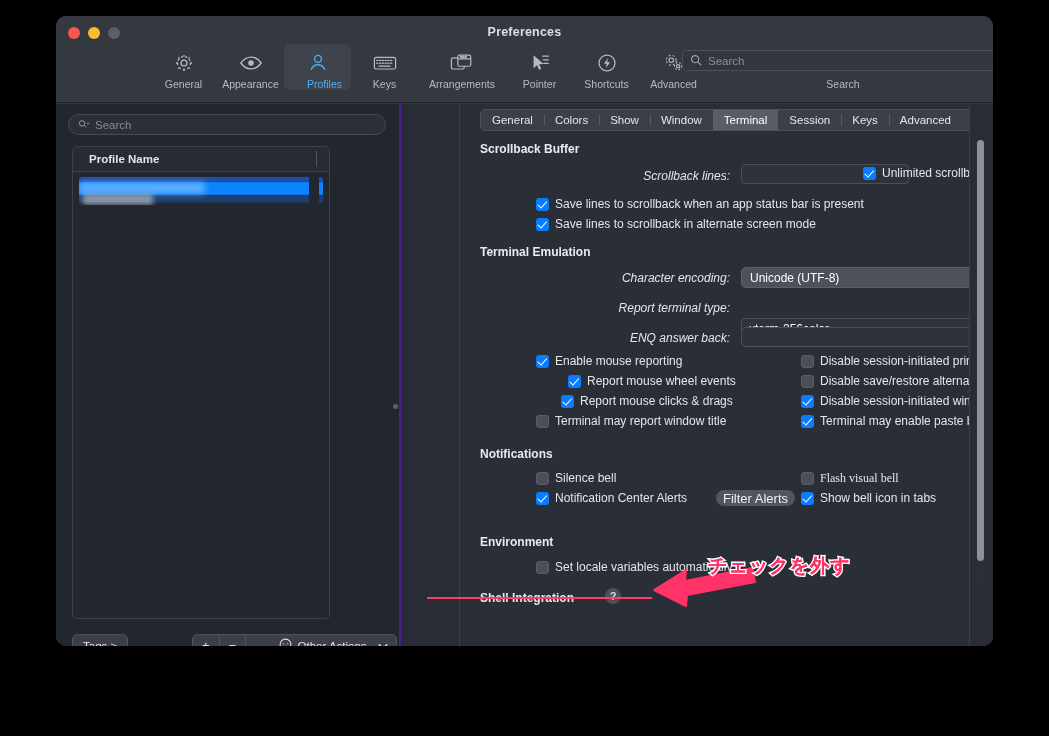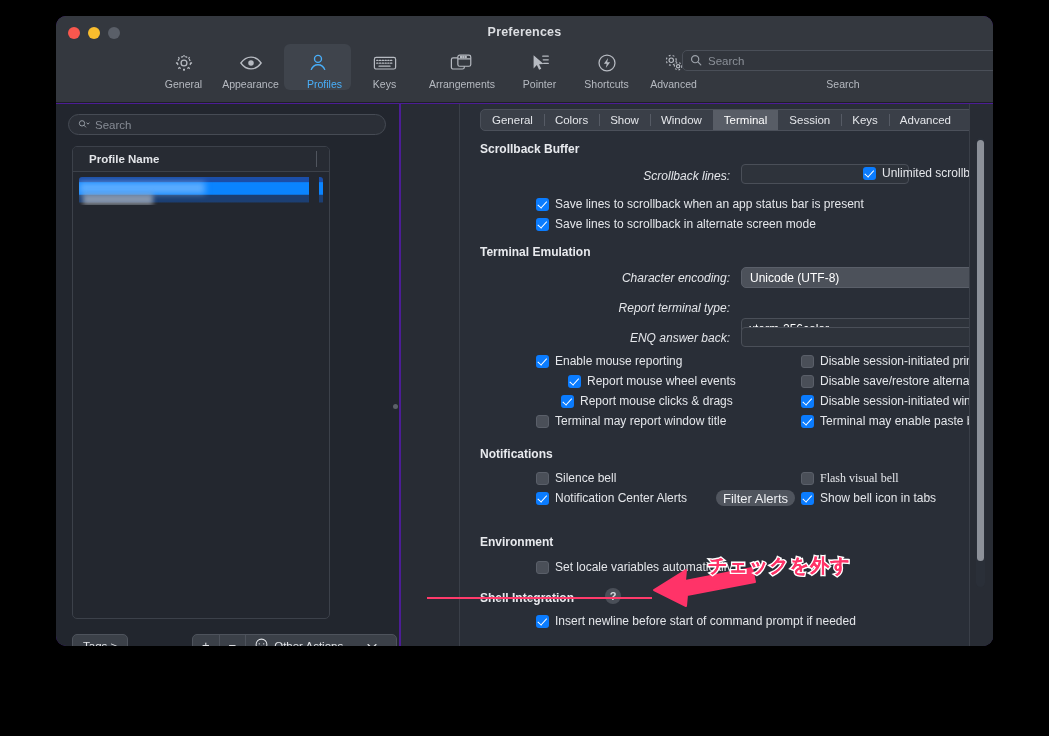--- a/index.html
+++ b/index.html
@@ -155,23 +155,23 @@
     background: #3B4048;
   }
   .seg {
     display: flex; align-items: center; justify-content: center;
     font-size: 13px; color: #E3E5E9;
     border-right: 1px solid #4E535C;
     padding: 0 9px;
   }
   .seg:last-child { border-right: none; }
   #seg-other {
-    display: flex; align-items: center; gap: 14px;
+    display: flex; align-items: center; gap: 2px;
     padding: 0 8px 0 9px; min-width: 150px;
-    justify-content: flex-start;
+    justify-content: flex-end;
   }
   #seg-other .inner { display: flex; align-items: center; gap: 6px; }
   #seg-other .lbl { font-size: 11.5px; color: #E3E5E9; }
 
   #sidebar-resize-dot {
     position: absolute; left: 337px; top: 300px;
     width: 5px; height: 5px; border-radius: 50%; background: #5B6068;
   }
 
   
@@ -591,24 +591,20 @@
             </div>
 
             <div class="abs section-title" style="left:20px; top:400px;">Environment</div>
             <div class="abs cb" style="left:76px; top:425px;">
               <span class="box off"></span>
               <span class="cb-label">Set locale variables automatically</span>
             </div>
 
             <div class="abs section-title" style="left:20px; top:456px;">Shell Integration</div>
             <div class="abs help-badge" style="left:145px; top:453px;">?</div>
-            <div class="abs cb" style="left:76px; top:479px;">
-              <span class="box on"></span>
-              <span class="cb-label">Insert newline before start of command prompt if needed</span>
-            </div>
 
           </div>
         </div>
 
         <div id="content-right-edge"></div>
         <div id="vscroll">
           <div id="vthumb"></div>
         </div>
       </div>
     </div>

